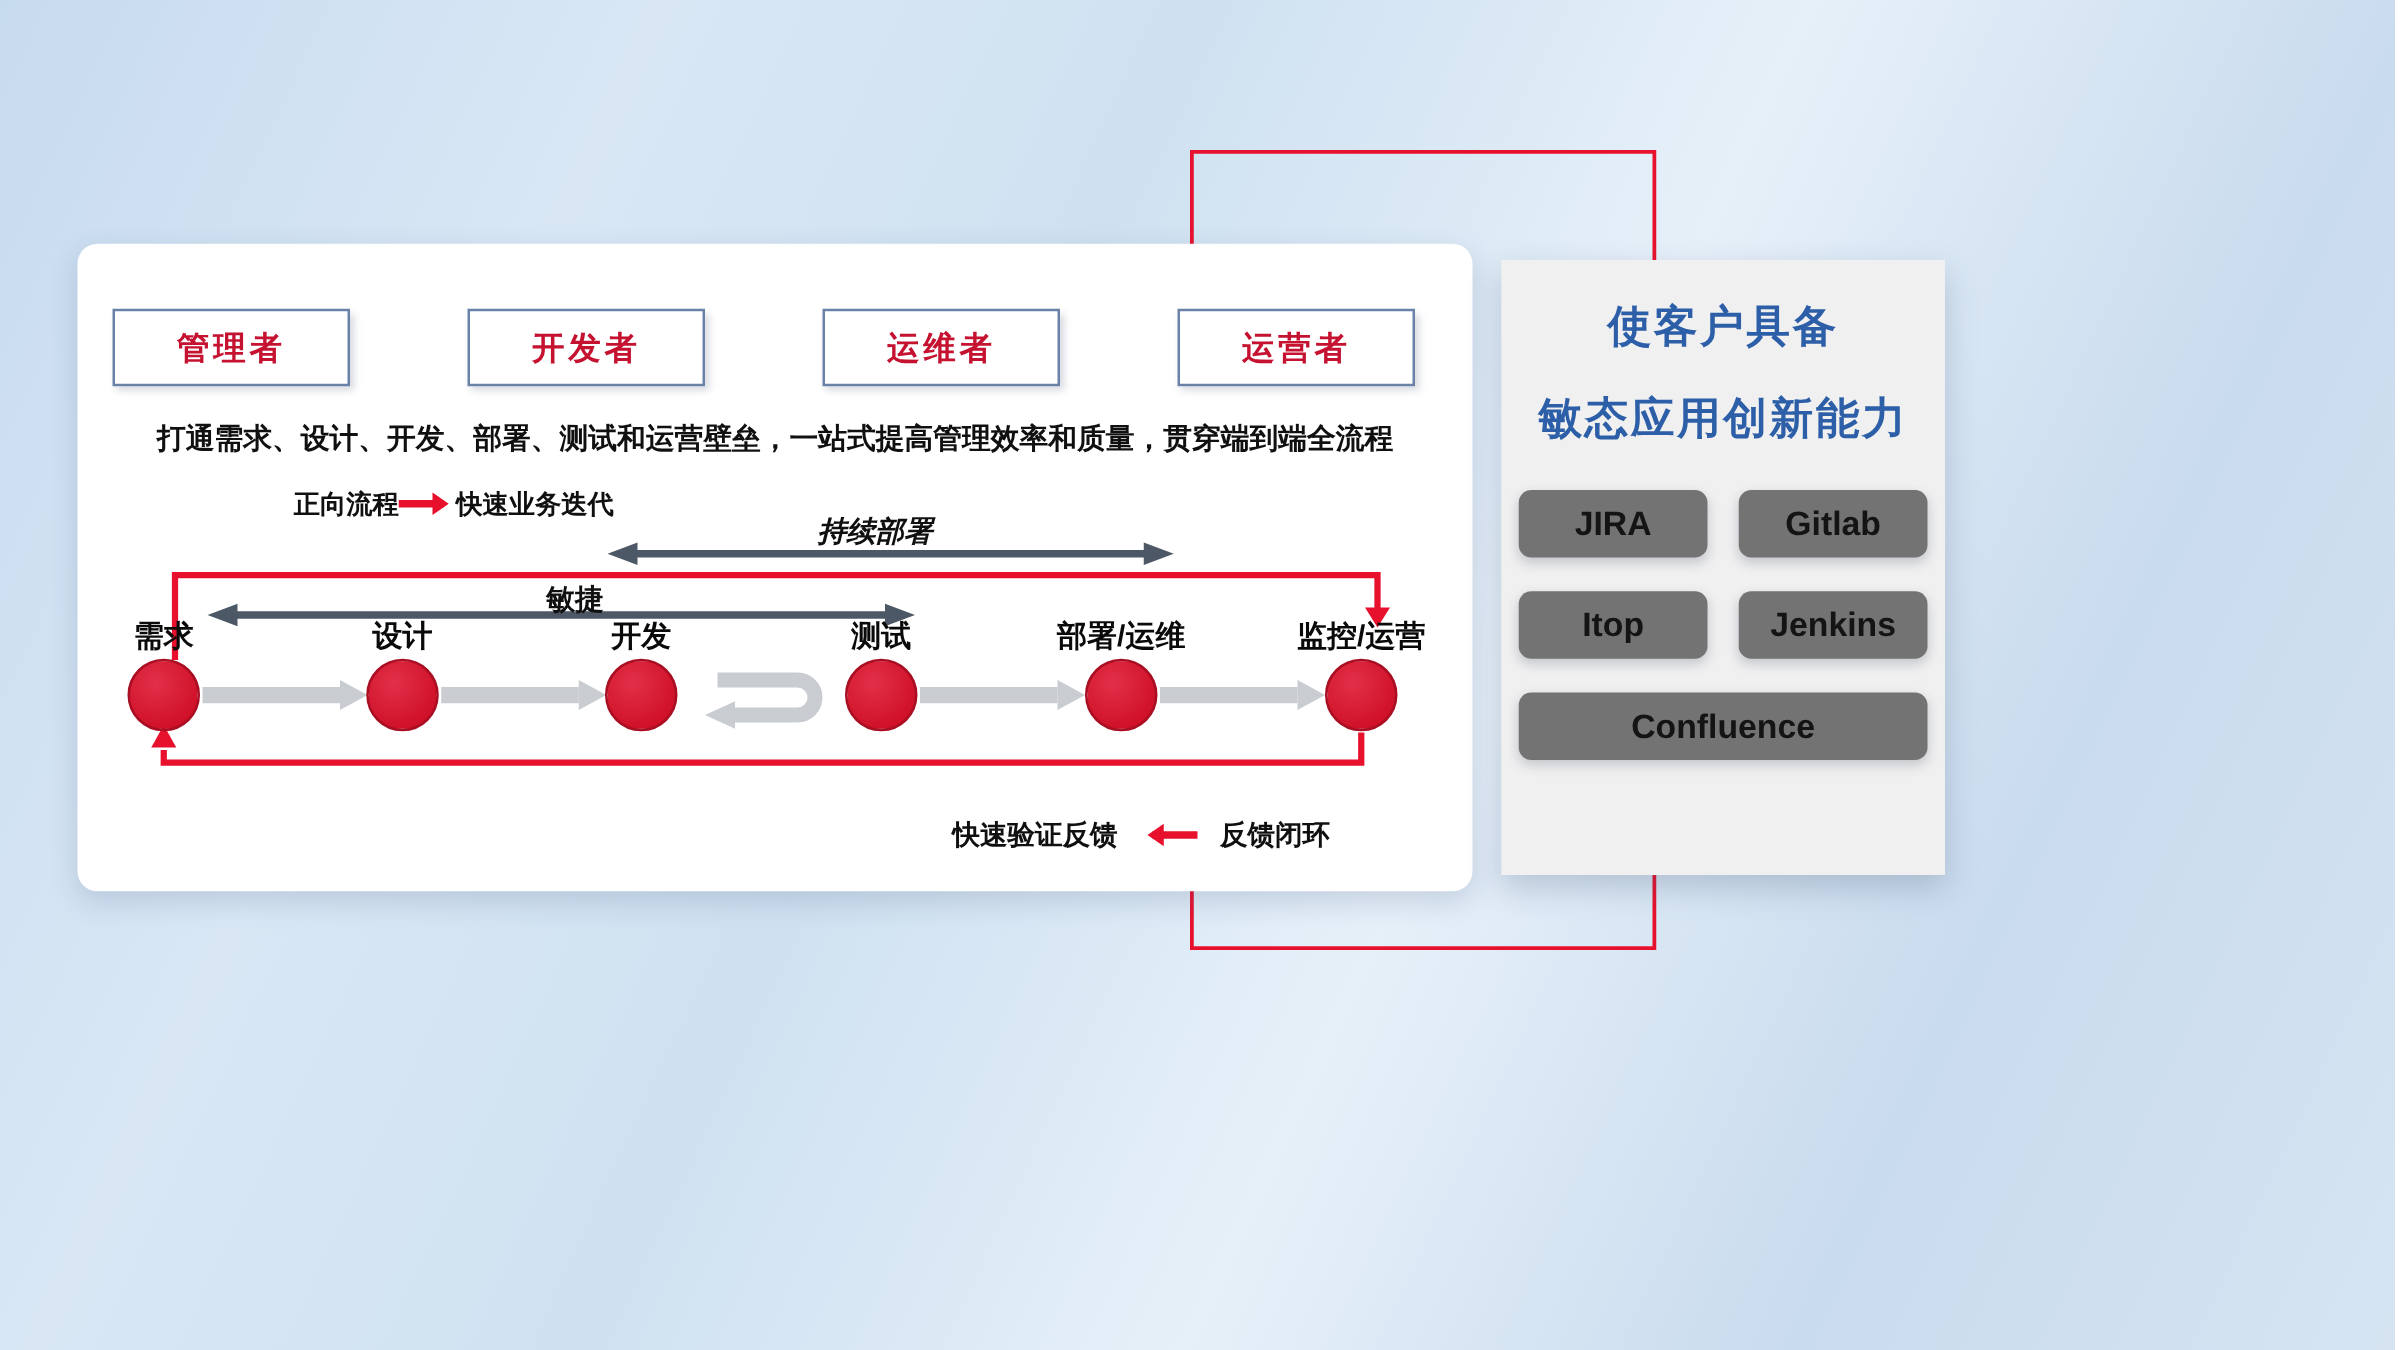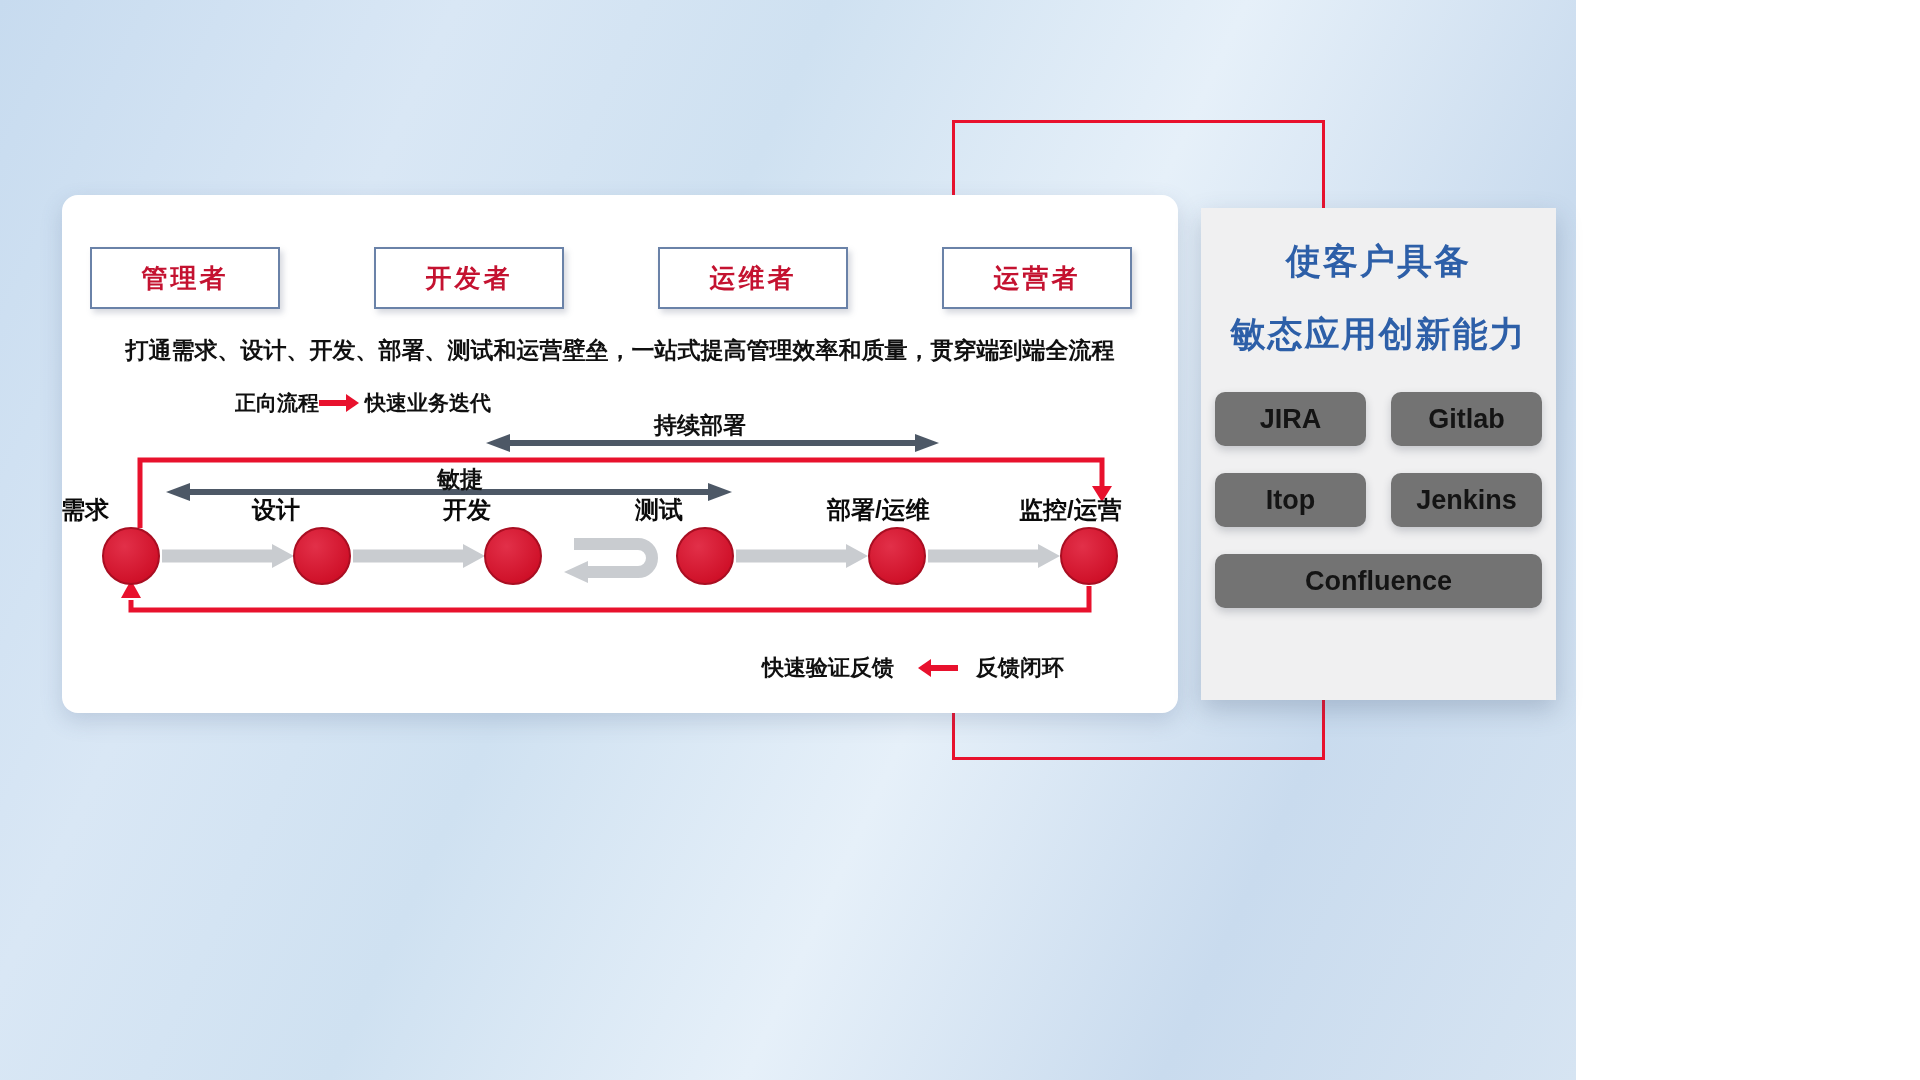--- a/index.html
+++ b/index.html
@@ -1,19 +1,19 @@
 <!DOCTYPE html>
 <html><head>
 <meta charset="utf-8">
 <style>
   * { margin:0; padding:0; box-sizing:border-box; }
   html,body { width:1920px; height:1080px; }
   body { font-family:"Liberation Sans","DejaVu Sans",sans-serif; overflow:hidden; }
 
-  .stage { position:relative; width:1576px; height:1080px;
+  .stage { position:relative; width:1916px; height:1080px;
     background: linear-gradient(115deg,#c7dbef 0%,#d9e7f5 22%,#cfe1f1 40%,#e6f0f9 60%,#c9dbee 80%,#d6e4f2 100%);
   }
 
   .red-frame { position:absolute; left:952px; top:120px; width:373px; height:640px;
     border:3px solid #e8112d; z-index:1; }
 
   .main-panel { position:absolute; left:62px; top:195px; width:1116px; height:518px;
     background:#ffffff; border-radius:16px; box-shadow:0 8px 22px rgba(70,90,130,.20); z-index:2; }
 
   .roles-row { position:absolute; left:28px; top:52px; width:1042px; display:flex; justify-content:space-between; }
@@ -31,25 +31,25 @@
   .arrow-right::after { content:""; position:absolute; right:-13px; top:-6px;
     border:9px solid transparent; border-left:13px solid #e8112d; }
   .arrow-left { position:relative; display:inline-block; width:36px; height:6px; background:#e8112d; margin-left:10px; }
   .arrow-left::before { content:""; position:absolute; left:-13px; top:-6px;
     border:9px solid transparent; border-right:13px solid #e8112d; }
 
   .flow-area { position:absolute; left:0; top:215px; width:1116px; height:285px; }
   .flow-svg { position:absolute; left:0; top:0; }
 
   .cd-label { position:absolute; left:558px; top:0; width:160px; text-align:center;
-    font-size:23px; font-weight:bold; color:#101010; }
+    font-size:23px; font-weight:bold; color:#101010;font-style:italic; }
   .agile-label { position:absolute; left:348px; top:54px; width:100px; text-align:center;
     font-size:23px; font-weight:bold; color:#101010; }
 
-  .flow-node { position:absolute; top:85px; width:140px; }
+  .flow-node { position:absolute; top:85px; width:140px; text-align:center; }
   .node-label { font-size:24px; font-weight:bold; color:#0a0a0a; height:30px; line-height:30px; }
   .node-circle { width:58px; height:58px; margin:2px auto 0; border-radius:50%;
     background:radial-gradient(circle at 38% 32%, #e23049 0%, #cf1028 75%);
     border:2px solid #a90e22; }
 
   .legend-feedback { position:absolute; left:700px; top:243px; display:flex; align-items:center; gap:18px;
     font-size:22px; font-weight:bold; color:#101010; }
 
   .side-panel { position:absolute; left:1183px; top:208px; width:355px; height:492px;
     background:#f0f0f1; box-shadow:0 10px 24px rgba(60,80,110,.25); z-index:3; padding:30px 14px 0;margin-left:18px; }

